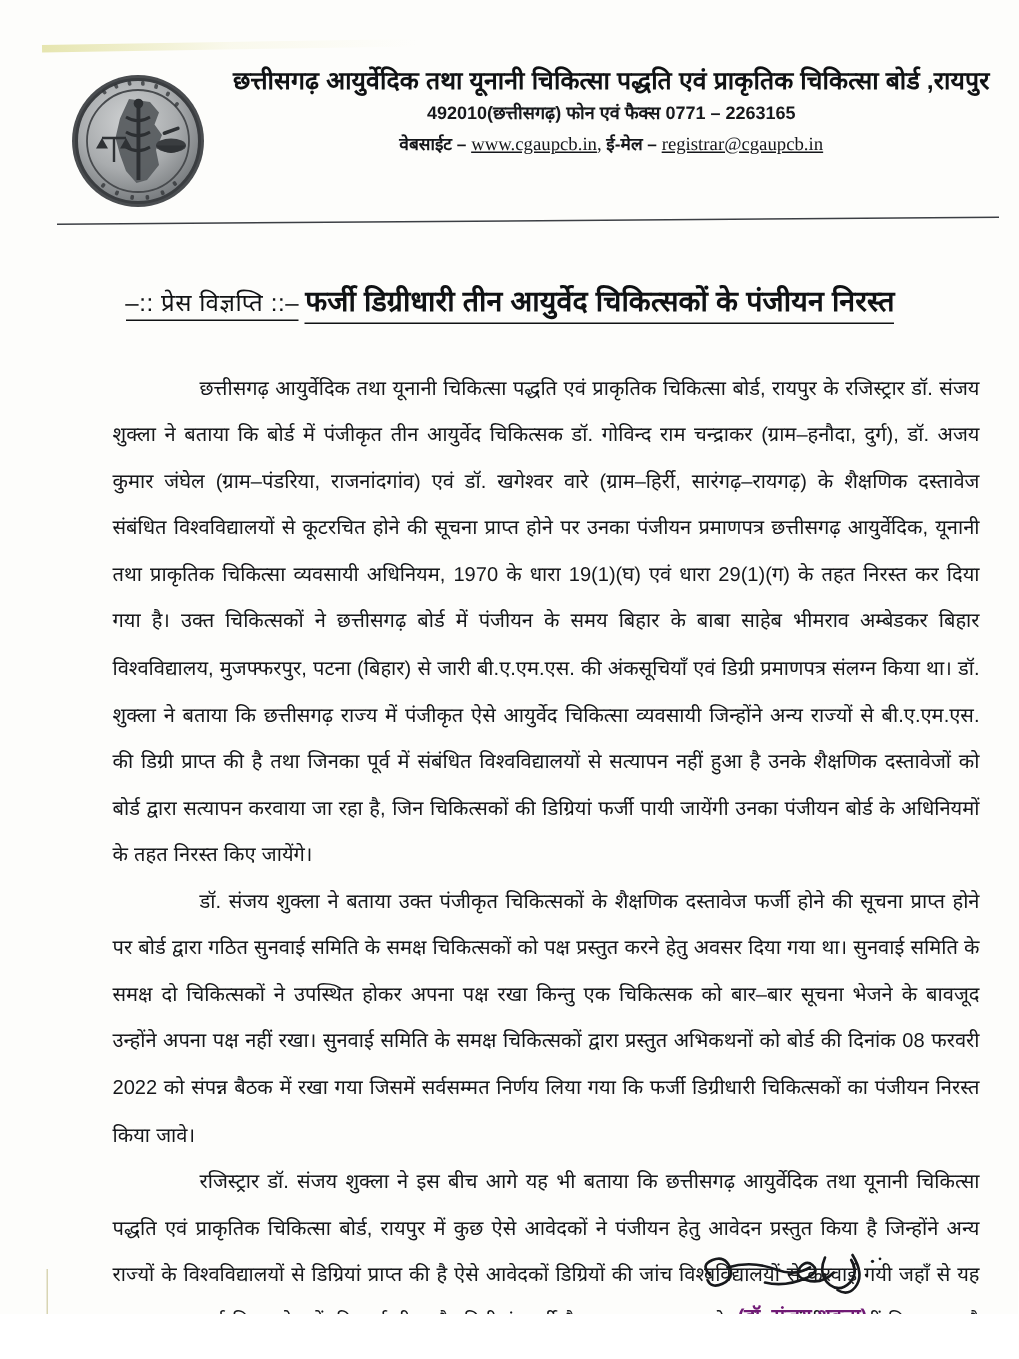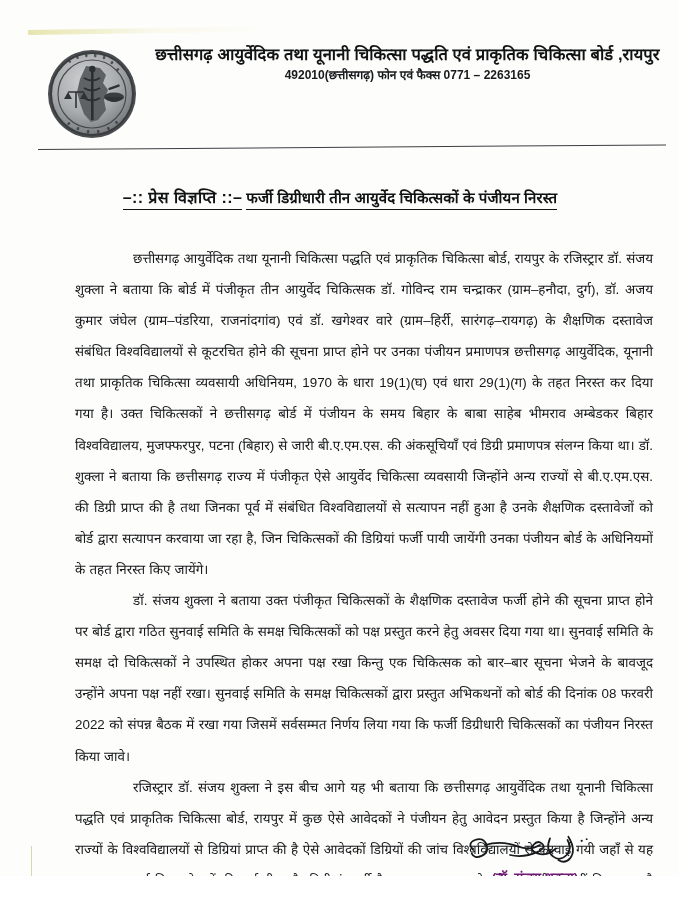--- a/index.html
+++ b/index.html
@@ -128,31 +128,31 @@
   .title-block {
     position: absolute;
     left: 40px;
     top: 168px;
     width: 600px;
     text-align: center;
   }
   .press-title {
     font-family: "Liberation Sans", "DejaVu Sans", sans-serif;
     font-size: 16px;
-    font-weight: 700;
+    font-weight: 400;
     color: #101214;
     display: inline-block;
     border-bottom: 1.3px solid #101214;
     padding-bottom: 1px;
     letter-spacing: .4px;
   }
   .subject-title {
     margin-top: 19px;
     font-family: "Liberation Sans", "DejaVu Sans", sans-serif;
-    font-size: 15px;
+    font-size: 19px;
     font-weight: 700;
     color: #101214;
     display: inline-block;
     border-bottom: 1.3px solid #101214;
     padding-bottom: 2px;
     letter-spacing: .1px;
   }
 
   
   .body-text {
@@ -254,20 +254,25 @@
 
         <ellipse cx="68" cy="49" rx="10" ry="4.6" fill="#3a3d40"></ellipse>
         <path d="M58 49 q10 10 20 0 z" fill="#2f3235"></path>
         <rect x="62" y="38" width="12" height="2.4" rx="1.2" fill="#2f3235" transform="rotate(-20 68 39)"></rect>
       </svg>
     </div>
 
     <div class="head-text">
       <div class="org-name">छत्तीसगढ़ आयुर्वेदिक तथा यूनानी चिकित्सा पद्धति एवं प्राकृतिक चिकित्सा बोर्ड ,रायपुर</div>
       <div class="org-phone">492010(छत्तीसगढ़) फोन एवं फैक्स 0771 – 2263165</div>
+      <div class="org-web">
+        <span class="lbl">वेबसाईट –</span>
+        <span class="lnk">www.cgaupcb.in</span><span>, </span><span class="lbl">ई-मेल –</span>
+        <span class="lnk">registrar@cgaupcb.in</span>
+      </div>
     </div>
   </div>
 
   <div class="rule"></div>
 
   <div class="title-block">
     <div class="press-title">–:: प्रेस विज्ञप्ति ::–</div>
     <div class="subject-title">फर्जी डिग्रीधारी तीन आयुर्वेद चिकित्सकों के पंजीयन निरस्त</div>
   </div>
 

